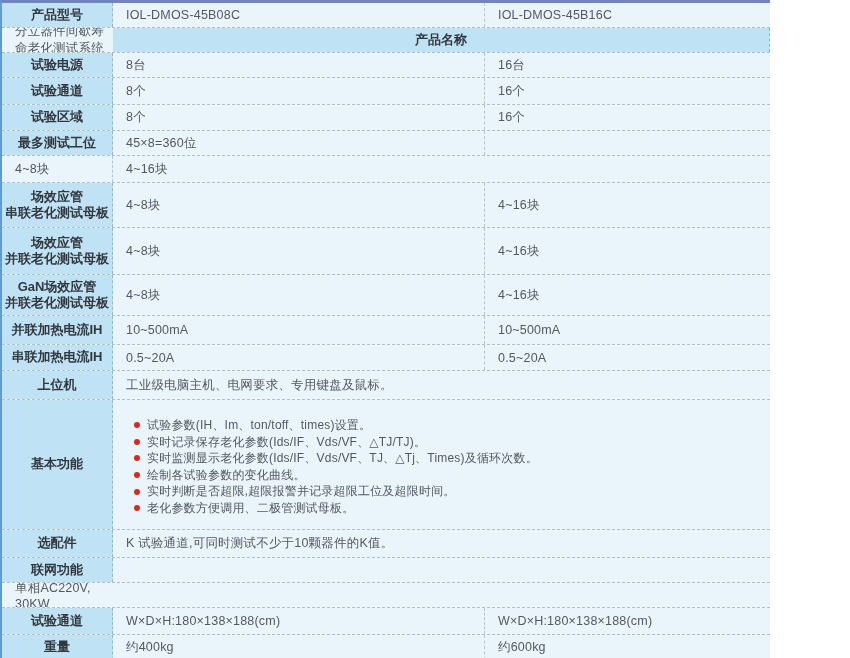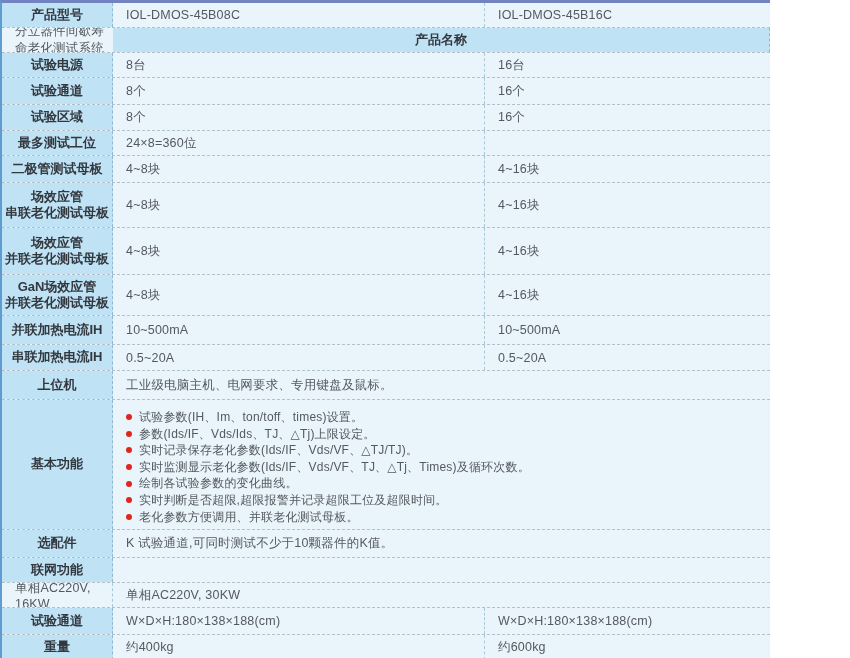--- a/index.html
+++ b/index.html
@@ -36,21 +36,21 @@
   }
   .value-cell{
     color:#54595f;font-size:12.5px;
     padding-left:13px;letter-spacing:.2px;
   }
   .value-cell.mid{ border-right:1px dashed #a9c9db; }
   .features{
     display:block;
     padding:9px 8px 0 13px;
   }
-  .features ul{ list-style:none;margin:0;padding:0; }
+  .features ul{ list-style:none;margin:8px;padding:0; }
   .features li{
     display:flex;align-items:center;
     line-height:16.6px;font-size:12px;color:#54595f;
   }
   .dot{
     width:6px;height:6px;border-radius:50%;
     background:#e1251b;flex:0 0 6px;
     margin-right:7px;
   }
 </style>
@@ -83,25 +83,24 @@
   </div>
 
   <div class="row" style="height:26px">
     <div class="cell label-cell">试验区域</div>
     <div class="cell value-cell mid">8个</div>
     <div class="cell value-cell">16个</div>
   </div>
 
   <div class="row" style="height:25px">
     <div class="cell label-cell">最多测试工位</div>
-    <div class="cell value-cell mid">24×8=360位</div>
+    <div class="cell value-cell mid">45×8=360位</div>
   </div>
 
   <div class="row" style="height:27px">
-    <div class="cell label-cell">二极管测试母板</div>
     <div class="cell value-cell mid">4~8块</div>
     <div class="cell value-cell">4~16块</div>
   </div>
 
   <div class="row" style="height:45px">
     <div class="cell label-cell">场效应管
 串联老化测试母板</div>
     <div class="cell value-cell mid">4~8块</div>
     <div class="cell value-cell">4~16块</div>
   </div>
@@ -140,57 +139,52 @@
   <div class="row span" style="height:130px">
     <div class="cell label-cell">基本功能</div>
     <div class="cell value-cell features">
       <ul>
         <li>
             <span class="dot"></span>
             <span>试验参数(IH、Im、ton/toff、times)设置。</span>
           </li>
         <li>
             <span class="dot"></span>
-            <span>参数(Ids/IF、Vds/Ids、TJ、△Tj)上限设定。</span>
-          </li>
-        <li>
-            <span class="dot"></span>
             <span>实时记录保存老化参数(Ids/IF、Vds/VF、△TJ/TJ)。</span>
           </li>
         <li>
             <span class="dot"></span>
             <span>实时监测显示老化参数(Ids/IF、Vds/VF、TJ、△Tj、Times)及循环次数。</span>
           </li>
         <li>
             <span class="dot"></span>
             <span>绘制各试验参数的变化曲线。</span>
           </li>
         <li>
             <span class="dot"></span>
             <span>实时判断是否超限,超限报警并记录超限工位及超限时间。</span>
           </li>
         <li>
             <span class="dot"></span>
-            <span>老化参数方便调用、并联老化测试母板。</span>
+            <span>老化参数方便调用、二极管测试母板。</span>
           </li>
       </ul>
     </div>
   </div>
 
   <div class="row span" style="height:28px">
     <div class="cell label-cell">选配件</div>
     <div class="cell value-cell">K 试验通道,可同时测试不少于10颗器件的K值。</div>
   </div>
 
   <div class="row span" style="height:25px">
     <div class="cell label-cell">联网功能</div>
   </div>
 
   <div class="row" style="height:25px">
-    <div class="cell value-cell mid">单相AC220V, 16KW</div>
     <div class="cell value-cell">单相AC220V, 30KW</div>
   </div>
 
   <div class="row" style="height:27px">
     <div class="cell label-cell">试验通道</div>
     <div class="cell value-cell mid">W×D×H:180×138×188(cm)</div>
     <div class="cell value-cell">W×D×H:180×138×188(cm)</div>
   </div>
 
   <div class="row" style="height:26px">

